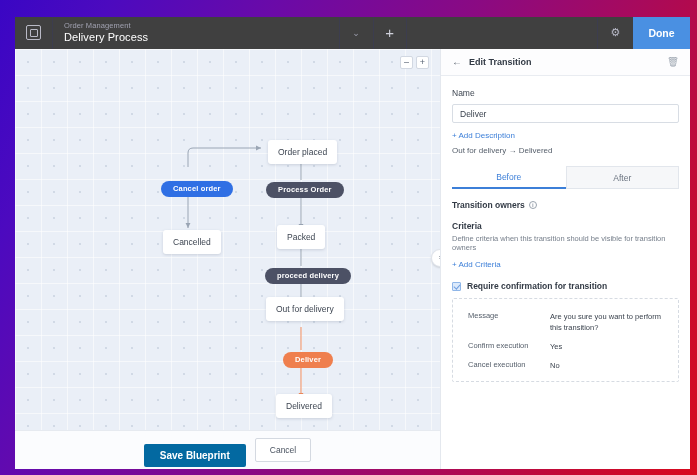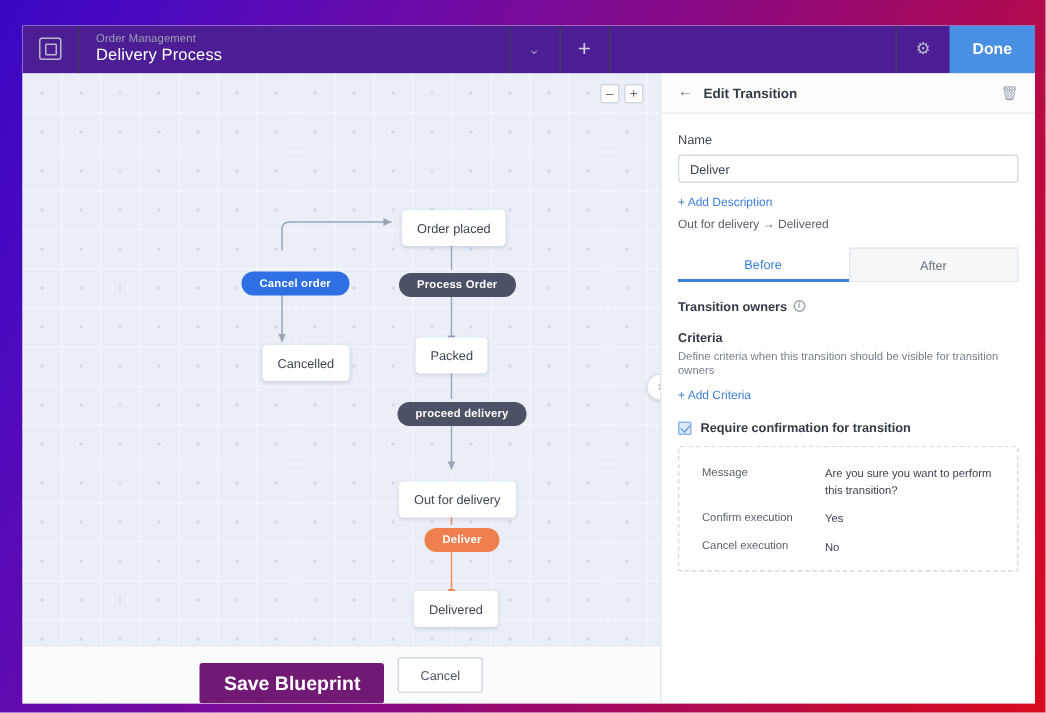--- a/index.html
+++ b/index.html
@@ -19,21 +19,21 @@
     width: 675px; height: 452px;
     margin-left: 8px; margin-top: 10px;
     background: #fff;
     display: flex; flex-direction: column;
     overflow: hidden;
   }
 
   
   .header {
     height: 32px; flex: 0 0 32px;
-    background: #4c1d95;
+    background: #404040;
     display: flex; align-items: stretch;
     color: #fff;
   }
   .hdr-logo {
     width: 38px; display: flex; align-items: center; justify-content: center;
     border-right: 1px solid #3c3d4e;
   }
   .logo-box {
     width: 15px; height: 15px;
     border: 1.3px solid #b9bac6; border-radius: 2px;
@@ -124,22 +124,22 @@
   .trans-blue   { background: #2f6fe4; }
   .trans-orange { background: #ef7f4e; }
 
   .canvas-footer {
     position: absolute; left: 0; right: 0; bottom: 0; height: 39px;
     background: #fbfcfe; border-top: 1px solid #e6eaf0;
     display: flex; align-items: center; justify-content: center; gap: 9px;
     z-index: 7;
   }
   .btn-save {
-    background: #701a75; color: #fff; border: none; border-radius: 2px;
-    font-size: 13px; font-weight: bold; padding: 6px 16px;
+    background: #0369a1; color: #fff; border: none; border-radius: 2px;
+    font-size: 10px; font-weight: bold; padding: 6px 16px;
     font-family: inherit;
     margin-top: 11px;
   }
   .btn-cancel {
     background: #fff; color: #4a5360; border: 1px solid #d4d9e1; border-radius: 2px;
     font-size: 8.5px; padding: 6px 14px; font-family: inherit;
   }
 
   
   .panel {
@@ -269,25 +269,25 @@
 
           <path d="M286,194 L286,217" fill="none" stroke="#9aa5b4" stroke-width="1"></path>
           <path d="M286,235 L286,264" fill="none" stroke="#9aa5b4" stroke-width="1" marker-end="url(#ah-g)"></path>
 
           <path d="M286,278 L286,301" fill="none" stroke="#ef8a5c" stroke-width="1"></path>
           <path d="M286,319 L286,349" fill="none" stroke="#ef8a5c" stroke-width="1" marker-end="url(#ah-o)"></path>
         </svg>
 
         <div class="node state" style="left:253px; top:91px;">Order placed</div>
         <div class="node trans trans-blue" style="left:146px; top:132px;text-align:center;">Cancel order</div>
-        <div class="node state" style="left:160px; top:181px;">Cancelled</div>
+        <div class="node state" style="left:148px; top:181px;">Cancelled</div>
         <div class="node trans trans-dark" style="left:251px; top:133px;">Process Order</div>
         <div class="node state" style="left:262px; top:176px;">Packed</div>
         <div class="node trans trans-dark" style="left:250px; top:219px;">proceed delivery</div>
-        <div class="node state" style="left:251px; top:272px;">Out for delivery</div>
+        <div class="node state" style="left:251px; top:248px;">Out for delivery</div>
         <div class="node trans trans-orange" style="left:268px; top:303px;">Deliver</div>
         <div class="node state" style="left:261px; top:345px;">Delivered</div>
       </div>
 
       <div class="canvas-footer">
         <button class="btn-save">Save Blueprint</button>
         <button class="btn-cancel">Cancel</button>
       </div>
     </div>
 

